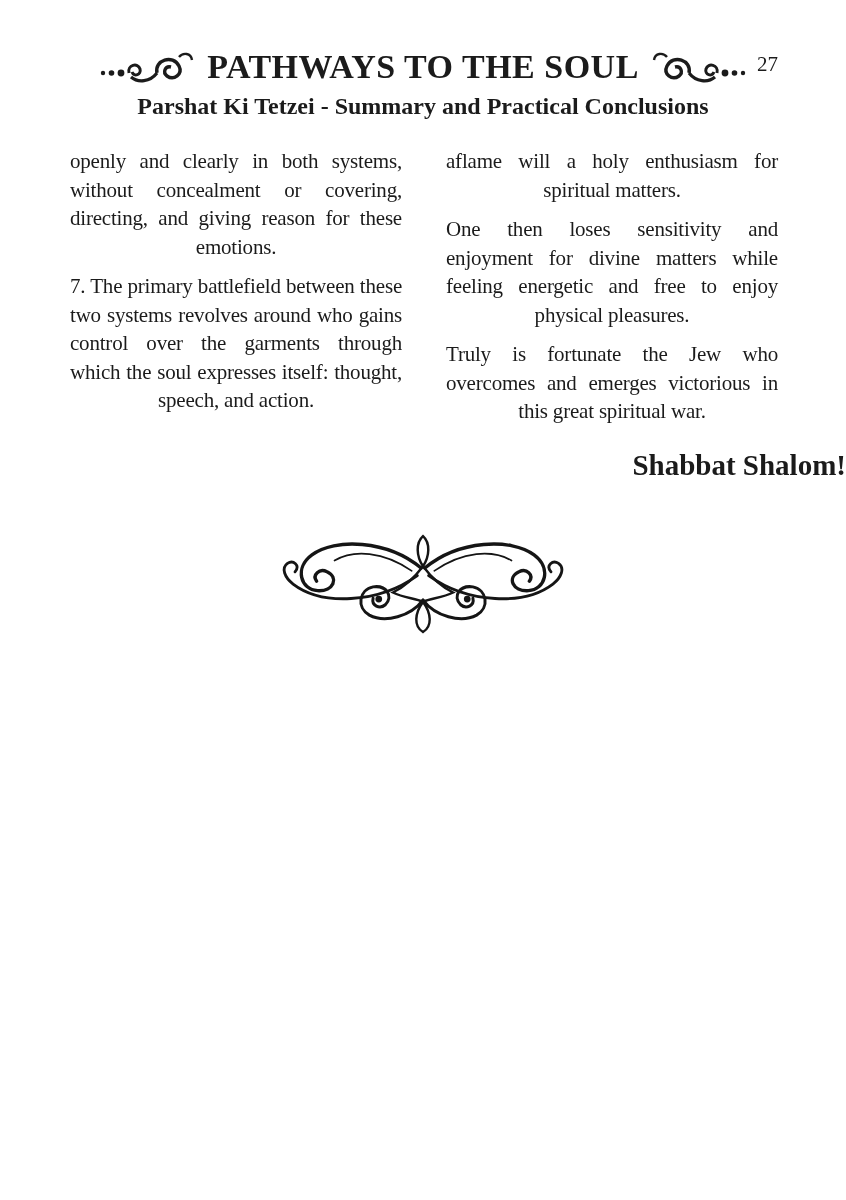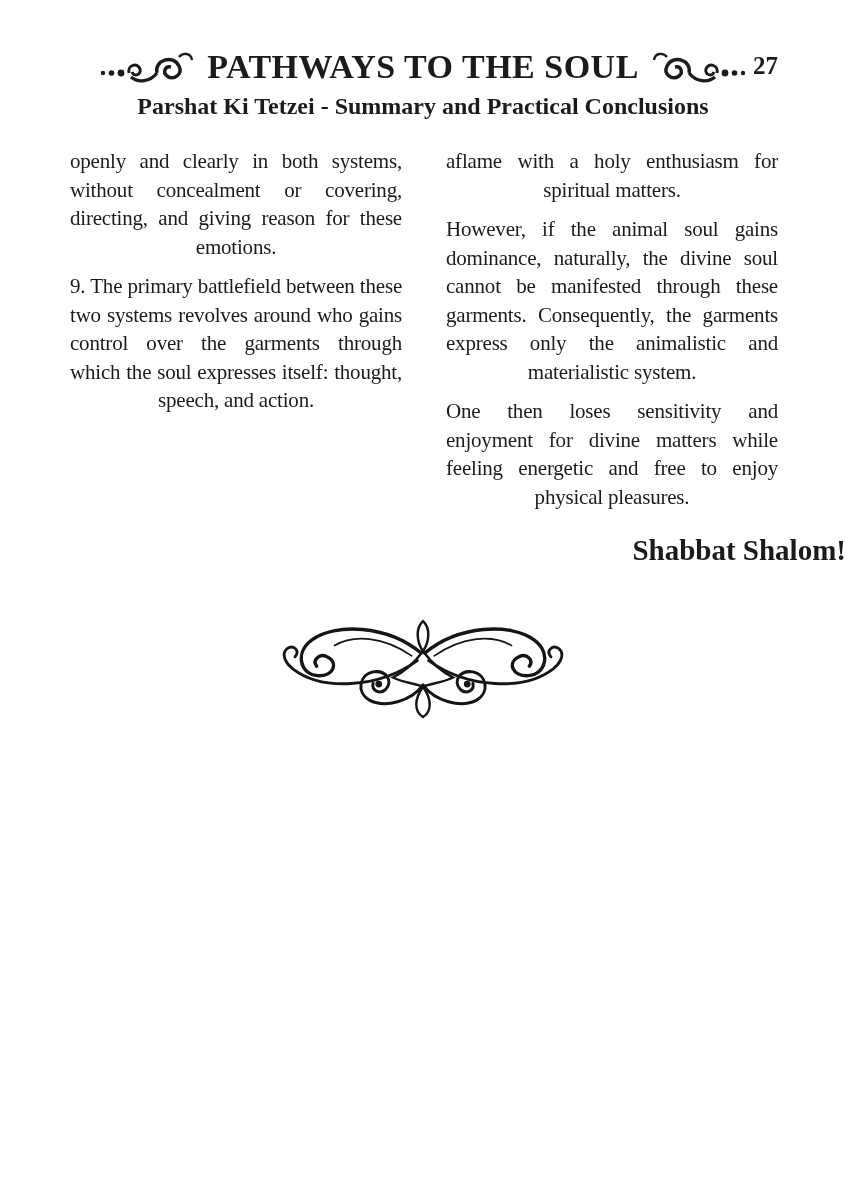--- a/index.html
+++ b/index.html
@@ -33,22 +33,22 @@
     font-weight: bold;
     letter-spacing: 0.5px;
     white-space: nowrap;
   }
   .flourish-sm svg { display: block; }
   .flourish-sm.mirrored svg { transform: scaleX(-1); }
   .page-number {
     position: absolute;
     top: 52px;
     right: 68px;
-    font-size: 25px;
-    font-weight: bold;
+    font-size: 21px;
+    font-weight: normal;
   }
   .page-subtitle {
     margin: 7px 0 0 0;
     font-size: 24px;
     font-weight: bold;
   }
   
   .columns {
     display: flex;
     gap: 44px;
@@ -108,26 +108,26 @@
         </svg>
       </span>
     </div>
     <span class="page-number">27</span>
     <h2 class="page-subtitle">Parshat Ki Tetzei - Summary and Practical Conclusions</h2>
   </header>
 
   <main class="columns">
     <div class="col">
       <p>openly and clearly in both systems, without concealment or covering, directing, and giving reason for these emotions.</p>
-      <p>9. The primary battlefield between these two systems revolves around who gains control over the garments through which the soul expresses itself: thought, speech, and action.</p>
+      <p>7. The primary battlefield between these two systems revolves around who gains control over the garments through which the soul expresses itself: thought, speech, and action.</p>
     </div>
     <div class="col">
-      <p>aflame with a holy enthusiasm for spiritual matters.</p>
-      <p>However, if the animal soul gains dominance, naturally, the divine soul cannot be manifested through these garments. Consequently, the garments express only the animalistic and materialistic system.</p>
+      <p>aflame will a holy enthusiasm for spiritual matters.</p>
       <p>One then loses sensitivity and enjoyment for divine matters while feeling energetic and free to enjoy physical pleasures.</p>
+      <p>Truly is fortunate the Jew who overcomes and emerges victorious in this great spiritual war.</p>
     </div>
   </main>
 
   <div class="closing">Shabbat Shalom!</div>
 
   <div class="divider">
     <svg width="320" height="110" viewBox="0 0 340 112" fill="none" stroke="#151515" stroke-linecap="round">
       <g id="wing">
 
         <path d="M168,38 C132,8 76,6 52,24 C33,38 40,61 58,62 C75,63 81,48 68,42 C60,38 52,45 57,52" stroke-width="3.6"></path>

